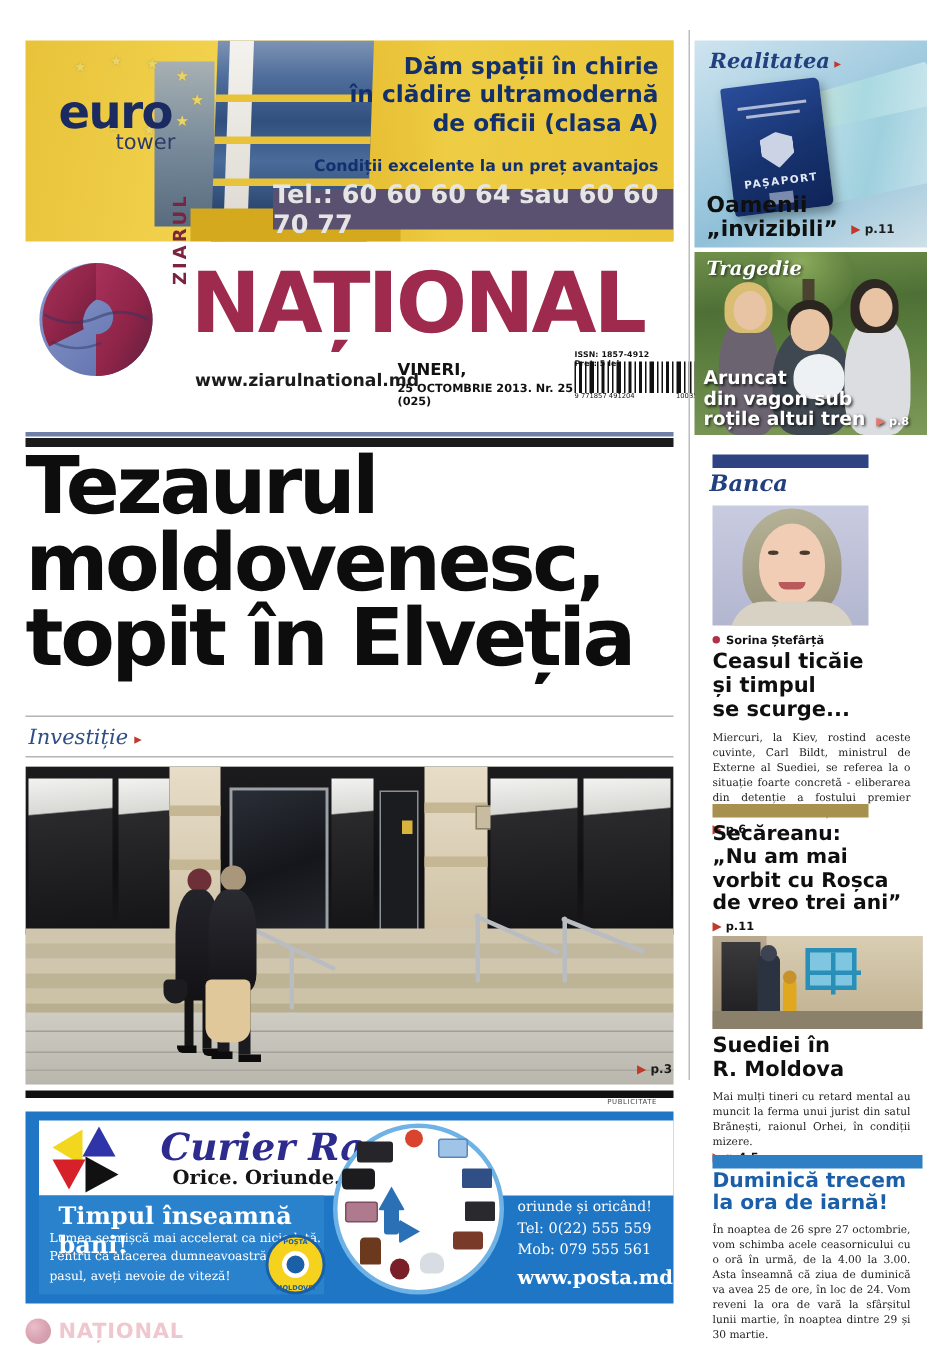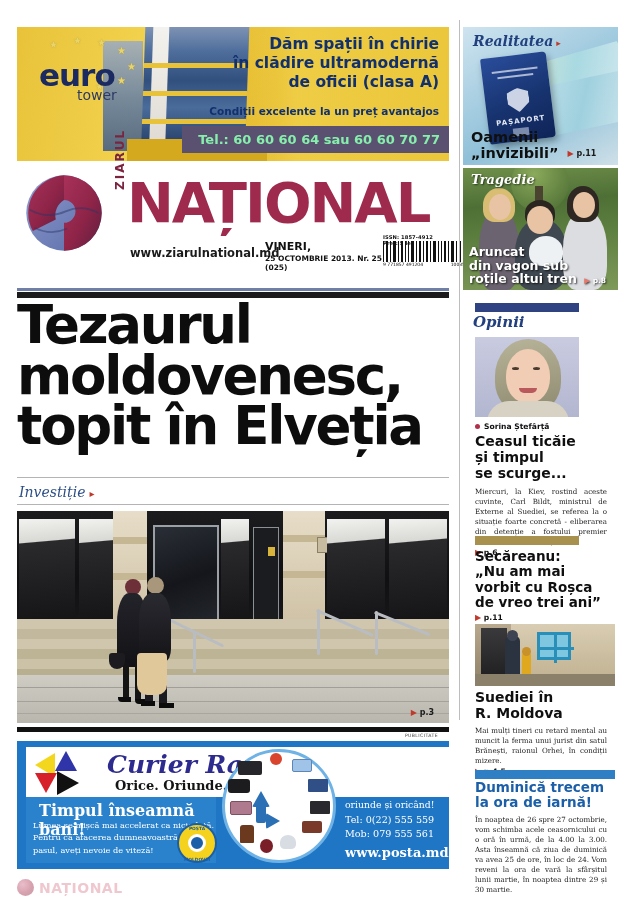--- a/index.html
+++ b/index.html
@@ -68,21 +68,21 @@
     position: absolute; right: 10px; top: 78px; width: 250px; text-align: right;
     color: #12306e; font-size: 10.5px; font-weight: bold;
     font-family: "DejaVu Sans", sans-serif;
   }
   .ad-phone-bar {
     position: absolute; left: 165px; right: 0; bottom: 8px; height: 27px;
     background: #5a5170; display: flex; align-items: center; justify-content: flex-end;
     padding-right: 9px;
   }
   .ad-phone-bar span {
-    color: #86efac; font-size: 13px; font-weight: bold; font-family: "DejaVu Sans", sans-serif;
+    color: #e5e5e5; font-size: 17px; font-weight: bold; font-family: "DejaVu Sans", sans-serif;
   }
 
   
   .masthead { position: absolute; left: 17px; top: 168px; width: 432px; height: 118px; }
   .logo-globe {
     position: absolute; left: 6px; top: 4px; width: 82px; height: 82px;
   }
   .mast-title {
     position: absolute; left: 110px; top: 8px;
     font-family: "DejaVu Sans", sans-serif;
@@ -185,21 +185,21 @@
     position: absolute; background: #b9bdc2; border-radius: 2px;
   }
   .mp-person { position: absolute; }
   .mp-coat { position: absolute; border-radius: 40% 40% 18% 18%; }
   .mp-head { position: absolute; border-radius: 50%; }
   .mp-leg { position: absolute; background: #141414; }
   .mp-bag {
     position: absolute; background: #e0c89a; border-radius: 4px 4px 10px 10px;
   }
   .mp-pageref {
-    position: absolute; right: 15px; bottom: 6px; color: #1b1b1b;
+    position: absolute; right: 1px; bottom: 6px; color: #1b1b1b;
     font-size: 8px; font-weight: bold; font-family:"DejaVu Sans",sans-serif;margin-left:44px;
   }
   .mp-pageref b { color: #c0392b; }
   .photo-rule { position: absolute; left: 17px; top: 727px; width: 432px; height: 5px; background: #111; }
 
   
   .pub-label {
     position: absolute; right: 17px; top: 733px; font-size: 4.6px; letter-spacing: .4px;
     color: #444; font-family:"DejaVu Sans",sans-serif;
   }
@@ -713,21 +713,21 @@
           <span>roțile altui tren</span>
           <span class="pg">
             <b>▶</b>
             <span>p.8</span>
           </span>
         </div>
       </div>
     </div>
 
     <div class="bar-navy" style="left:16px;top:303px;width:104px;"></div>
-    <div class="sb-title-ital" style="left:14px;top:313px;">Opinii</div>
+    <div class="sb-title-ital" style="left:14px;top:313px;">Banca</div>
     <div class="photo-sorina">
       <div class="so-hair"></div>
       <div class="so-face"></div>
       <div class="so-eye" style="left:37px;"></div>
       <div class="so-eye" style="left:58px;"></div>
       <div class="so-mouth"></div>
       <div class="so-shoulder"></div>
     </div>
     <div class="byline" style="left:16px;top:422px;">
       <span class="dot"></span>

